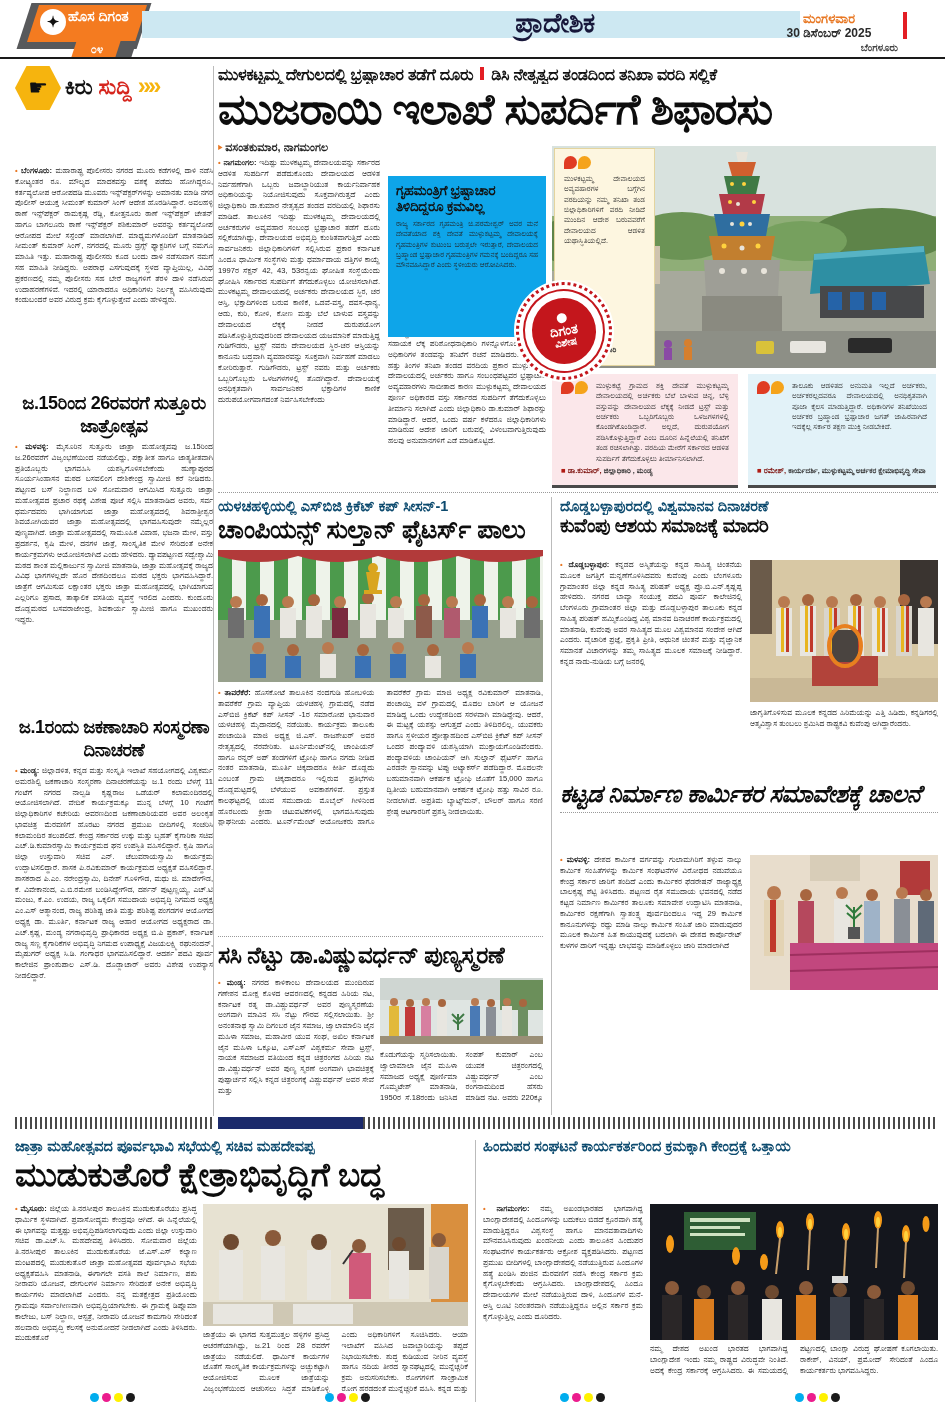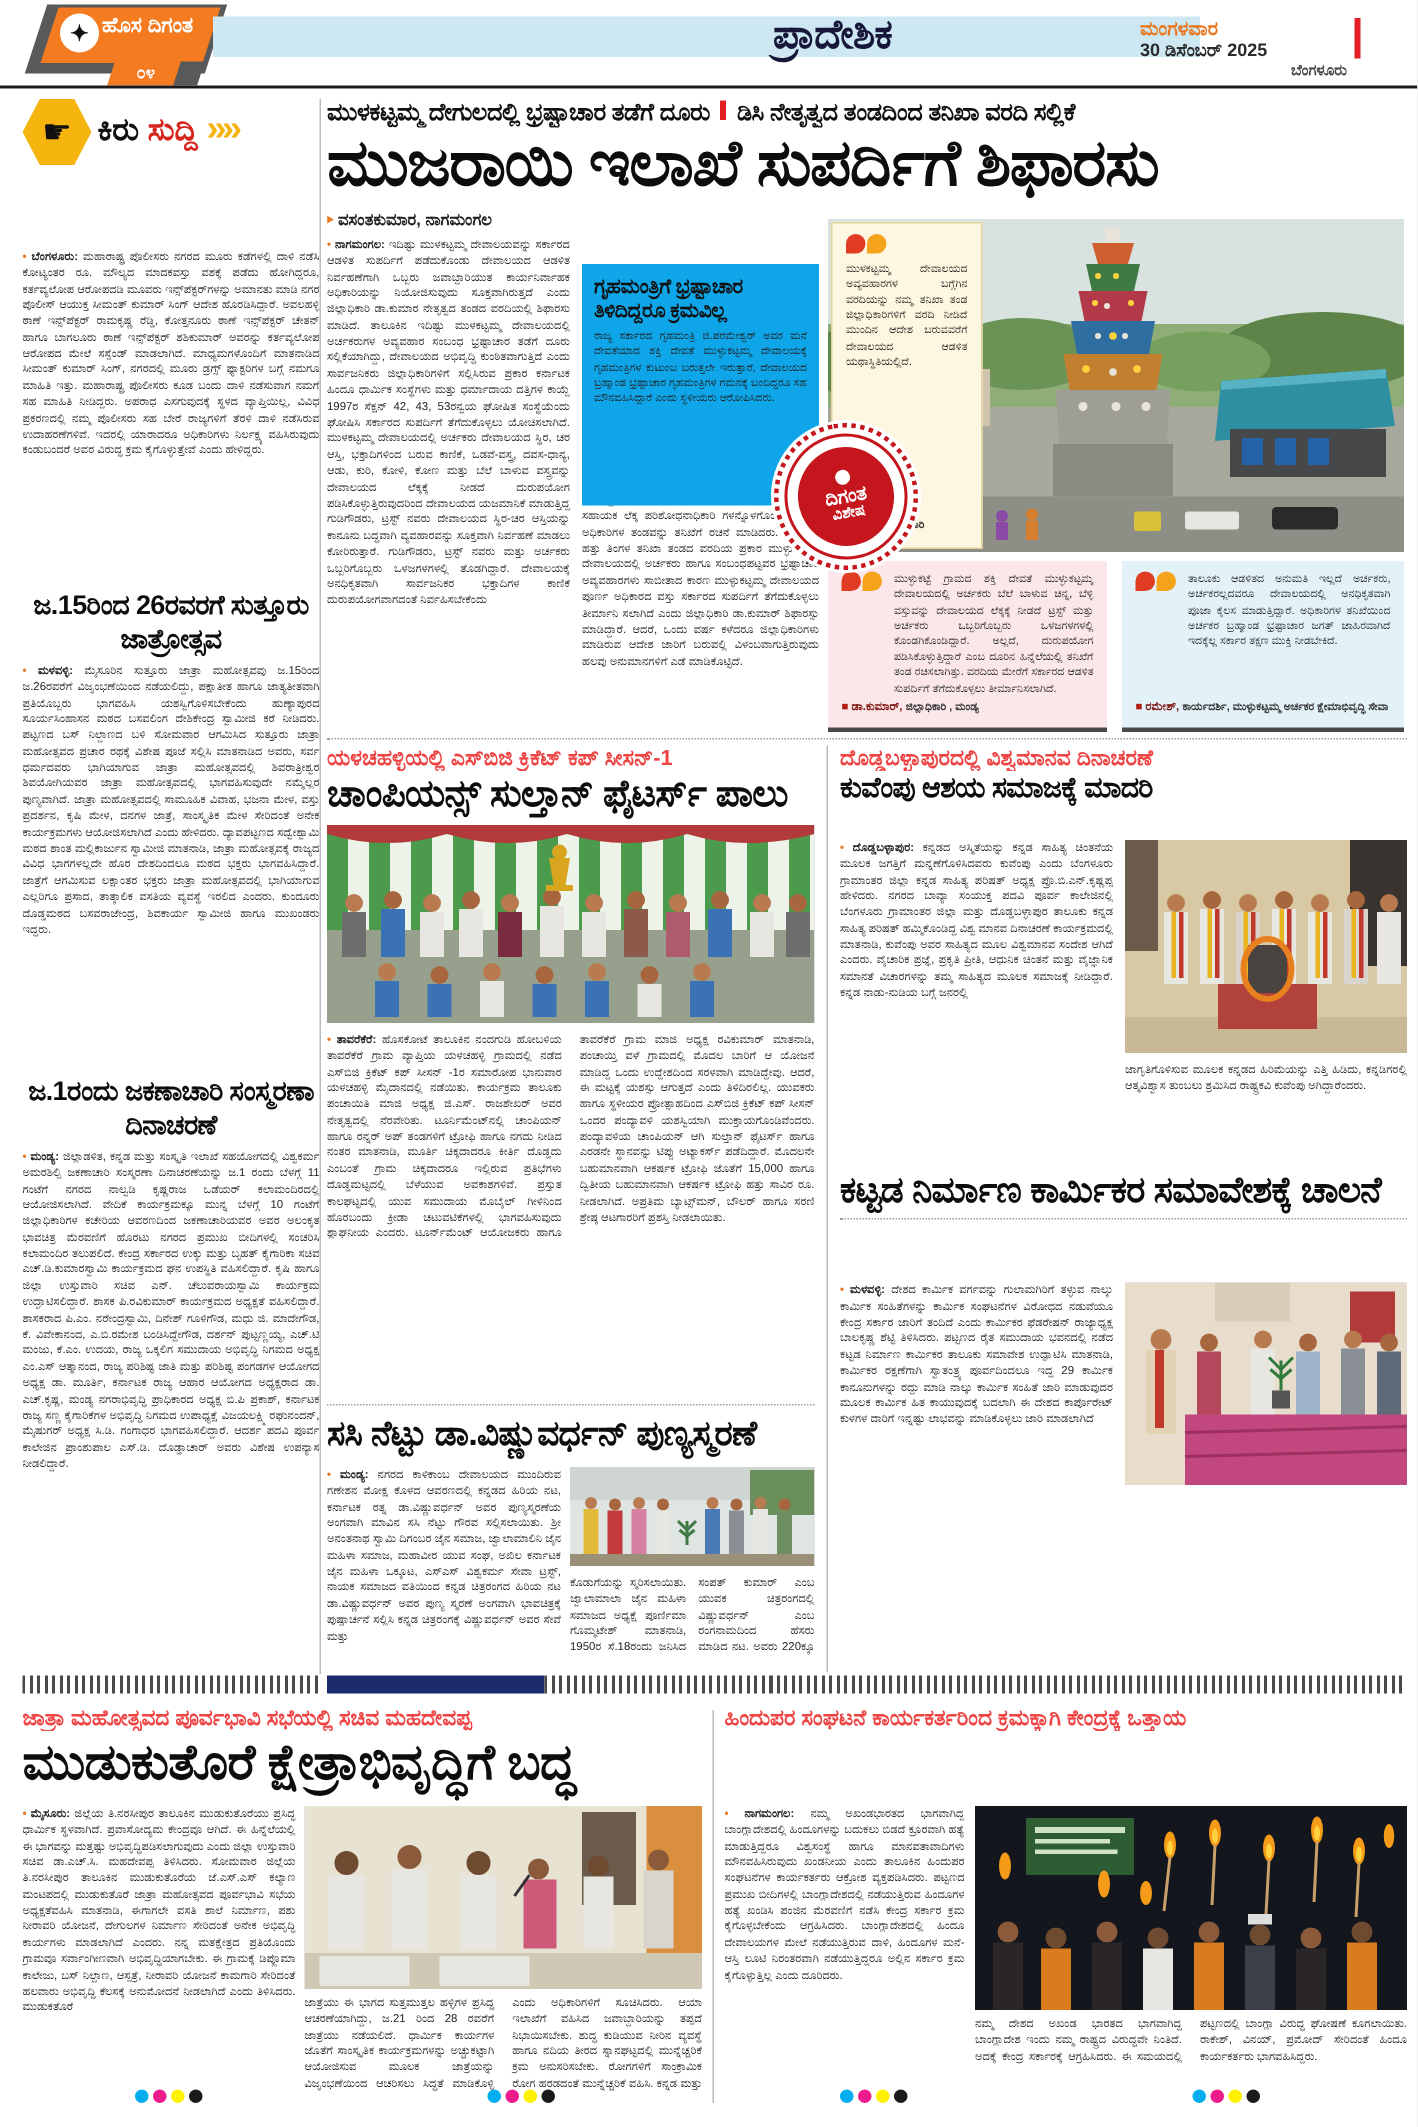--- a/index.html
+++ b/index.html
@@ -13,28 +13,28 @@
   .logo-circle{position:absolute;left:40px;top:9px;width:26px;height:26px;border-radius:50%;background:#fff;
                display:flex;align-items:center;justify-content:center;font-size:15px;color:#111;font-weight:bold;}
   .paper-name{position:absolute;left:68px;top:9px;width:76px;font-size:14px;font-weight:800;color:#fff;line-height:1.1;}
   .pageno-box{position:absolute;left:74px;top:41px;width:46px;height:16px;background:#f47b20;transform:skewX(-18deg);
               display:flex;align-items:center;justify-content:center;}
   .pageno-box span{font-size:11px;font-weight:800;color:#fff;transform:skewX(18deg);}
   .slash-gray2{position:absolute;left:118px;top:41px;width:16px;height:16px;background:#58595b;transform:skewX(-18deg);}
   .section-band{position:absolute;left:142px;top:11px;width:658px;height:27px;background:#cde8f2;}
   .section-title{position:absolute;left:455px;top:8px;width:200px;text-align:center;font-size:27px;font-weight:800;
                  color:#17173a;letter-spacing:-.5px;}
-  .date-block{position:absolute;left:760px;top:12px;width:138px;text-align:left;line-height:1.15;}
+  .date-block{position:absolute;left:760px;top:12px;width:138px;text-align:center;line-height:1.15;}
   .day{font-size:13px;font-weight:800;color:#e87722;}
   .date{font-size:12px;font-weight:bold;color:#2b2b2b;}
   .city{position:absolute;left:760px;top:42px;width:138px;text-align:right;font-size:10px;font-weight:bold;color:#444;}
   .red-bar{position:absolute;left:903px;top:12px;width:4px;height:27px;background:#e31e24;}
   
   .kicker{font-size:16px;font-weight:800;color:#111;letter-spacing:-.3px;white-space:nowrap;overflow:hidden;}
-  .kicker-sm{font-size:14.5px;font-weight:800;color:#ef4444;white-space:nowrap;overflow:hidden;}
+  .kicker-sm{font-size:14.5px;font-weight:800;color:#0c4a6e;white-space:nowrap;overflow:hidden;}
   .ksep{display:inline-block;width:4px;height:13px;background:#e31e24;margin:0 7px;}
   .headline-xl{font-size:43px;font-weight:800;color:#0d0d0d;letter-spacing:-1px;line-height:1.0;white-space:nowrap;}
   .headline-lg{font-size:31px;font-weight:800;color:#0d0d0d;letter-spacing:-.5px;line-height:1.05;white-space:nowrap;}
   .headline-md{font-size:25px;font-weight:800;color:#0d0d0d;letter-spacing:-.5px;line-height:1.08;white-space:nowrap;}
   .headline-sm{font-size:22px;font-weight:800;color:#0d0d0d;letter-spacing:-.5px;white-space:nowrap;}
   .byline{font-size:11px;font-weight:800;color:#222;}
   .byline::before{content:"▸ ";color:#e87722;}
   .body-text{font-size:7.6px;line-height:1.42;text-align:justify;color:#222;overflow:hidden;}
   .body-text .dl{font-weight:800;}
   .body-text .dl::before{content:"• ";color:#e87722;}
@@ -402,21 +402,21 @@
       <rect y="118" width="188" height="24" fill="#c9b896"></rect>
       <rect x="62" y="96" width="66" height="30" fill="#b2433a"></rect>
       <rect x="82" y="70" width="26" height="32" fill="#4a4440"></rect>
       <ellipse cx="95" cy="86" rx="16" ry="20" fill="none" stroke="#e8801f" stroke-width="4"></ellipse>
     </svg>
   </div>
   <div class="body-text abs" style="left:750px;top:708px;width:188px;height:98px;">ಜಾಗೃತಿಗೊಳಿಸುವ ಮೂಲಕ ಕನ್ನಡದ ಹಿರಿಮೆಯನ್ನು ಎತ್ತಿ ಹಿಡಿದು, ಕನ್ನಡಿಗರಲ್ಲಿ ಆತ್ಮವಿಶ್ವಾಸ ತುಂಬಲು ಶ್ರಮಿಸಿದ ರಾಷ್ಟ್ರಕವಿ ಕುವೆಂಪು ಅಗಿದ್ದಾರೆಂದರು.</div>
 
   <div class="dotrule" style="left:560px;top:812px;width:378px;"></div>
 
-  <div class="headline-sm abs" style="left:560px;top:780px;width:378px;font-size:24px;">ಕಟ್ಟಡ ನಿರ್ಮಾಣ ಕಾರ್ಮಿಕರ ಸಮಾವೇಶಕ್ಕೆ ಚಾಲನೆ</div>
+  <div class="headline-sm abs" style="left:560px;top:780px;width:378px;font-size:24px;font-style:italic;">ಕಟ್ಟಡ ನಿರ್ಮಾಣ ಕಾರ್ಮಿಕರ ಸಮಾವೇಶಕ್ಕೆ ಚಾಲನೆ</div>
   <p class="body-text abs" style="left:560px;top:855px;width:182px;height:258px;margin:0;">
     <b class="dl">ಮಳವಳ್ಳಿ:</b> <span>ದೇಶದ ಕಾರ್ಮಿಕ ವರ್ಗವನ್ನು ಗುಲಾಮಗಿರಿಗೆ ತಳ್ಳುವ ನಾಲ್ಕು ಕಾರ್ಮಿಕ ಸಂಹಿತೆಗಳನ್ನು ಕಾರ್ಮಿಕ ಸಂಘಟನೆಗಳ ವಿರೋಧದ ನಡುವೆಯೂ ಕೇಂದ್ರ ಸರ್ಕಾರ ಜಾರಿಗೆ ತಂದಿದೆ ಎಂದು ಕಾರ್ಮಿಕರ ಫೆಡರೇಷನ್ ರಾಜ್ಯಾಧ್ಯಕ್ಷ ಬಾಲಕೃಷ್ಣ ಶೆಟ್ಟಿ ತಿಳಿಸಿದರು. ಪಟ್ಟಣದ ರೈತ ಸಮುದಾಯ ಭವನದಲ್ಲಿ ನಡೆದ ಕಟ್ಟಡ ನಿರ್ಮಾಣ ಕಾರ್ಮಿಕರ ತಾಲೂಕು ಸಮಾವೇಶ ಉದ್ಘಾಟಿಸಿ ಮಾತನಾಡಿ, ಕಾರ್ಮಿಕರ ರಕ್ಷಣೆಗಾಗಿ ಸ್ವಾತಂತ್ರ್ಯ ಪೂರ್ವದಿಂದಲೂ ಇದ್ದ 29 ಕಾರ್ಮಿಕ ಕಾನೂನುಗಳನ್ನು ರದ್ದು ಮಾಡಿ ನಾಲ್ಕು ಕಾರ್ಮಿಕ ಸಂಹಿತೆ ಜಾರಿ ಮಾಡುವುದರ ಮೂಲಕ ಕಾರ್ಮಿಕ ಹಿತ ಕಾಯುವುದಕ್ಕೆ ಬದಲಾಗಿ ಈ ದೇಶದ ಕಾರ್ಪೊರೇಟ್ ಕುಳಗಳ ದಾರಿಗೆ ಇನ್ನಷ್ಟು ಲಾಭವನ್ನು ಮಾಡಿಕೊಳ್ಳಲು ಜಾರಿ ಮಾಡಲಾಗಿದೆ</span>
   </p>
   <div class="photo" style="left:750px;top:855px;width:188px;height:135px;">
     <svg viewBox="0 0 188 135" width="188" height="135" preserveAspectRatio="none">
       <rect width="188" height="135" fill="#e8ddcc"></rect>
       <rect x="150" y="6" width="30" height="34" fill="#b23a3a"></rect>
       <rect x="60" y="0" width="50" height="26" fill="#d8cdb8"></rect>
       <g>
         <circle cx="24" cy="38" r="7" fill="#b97a50"></circle>

